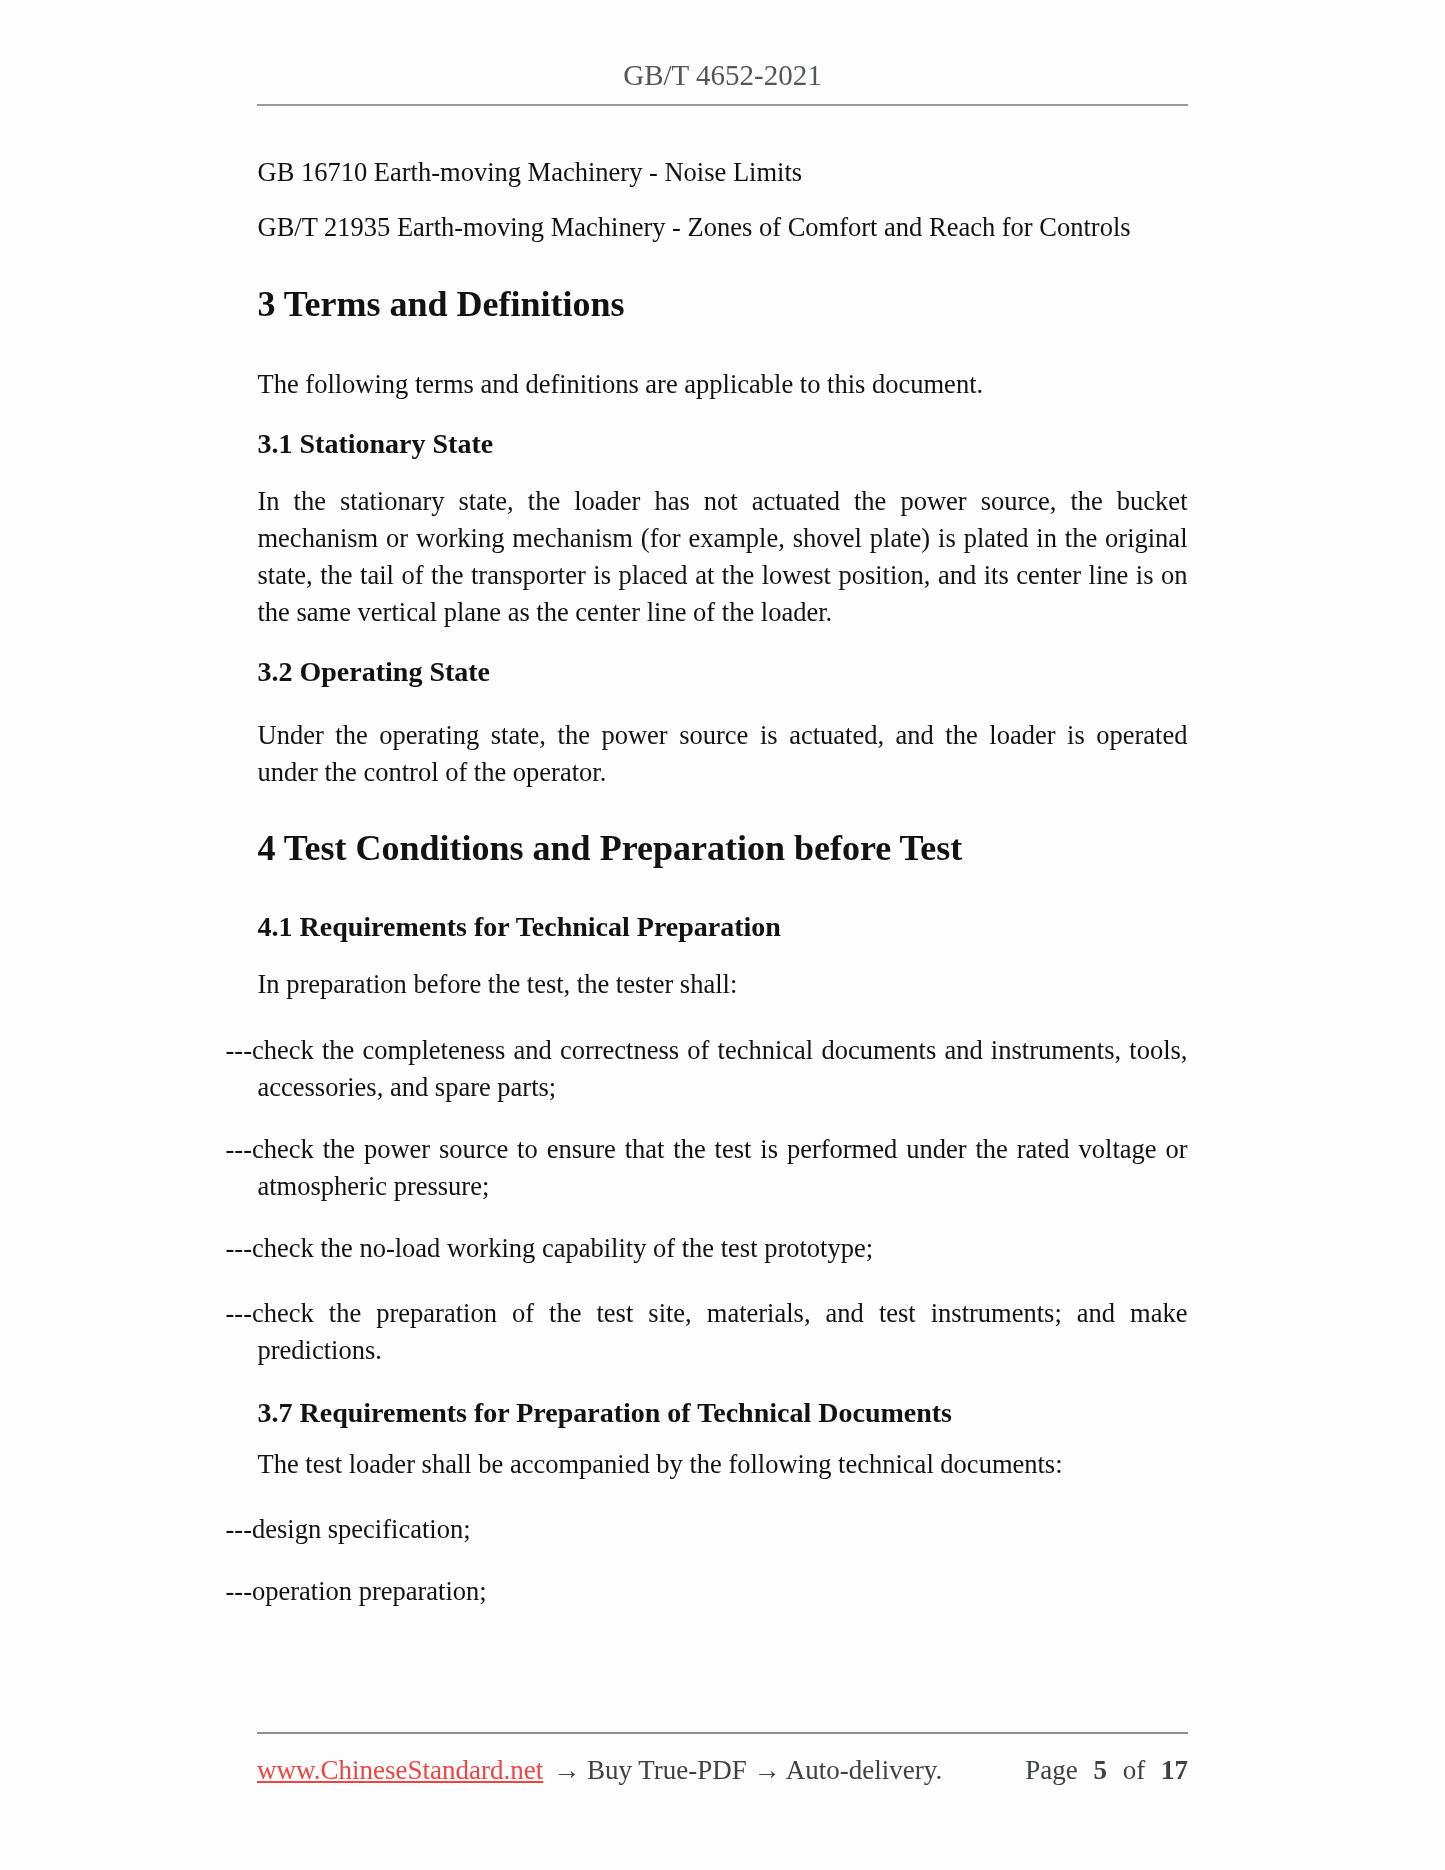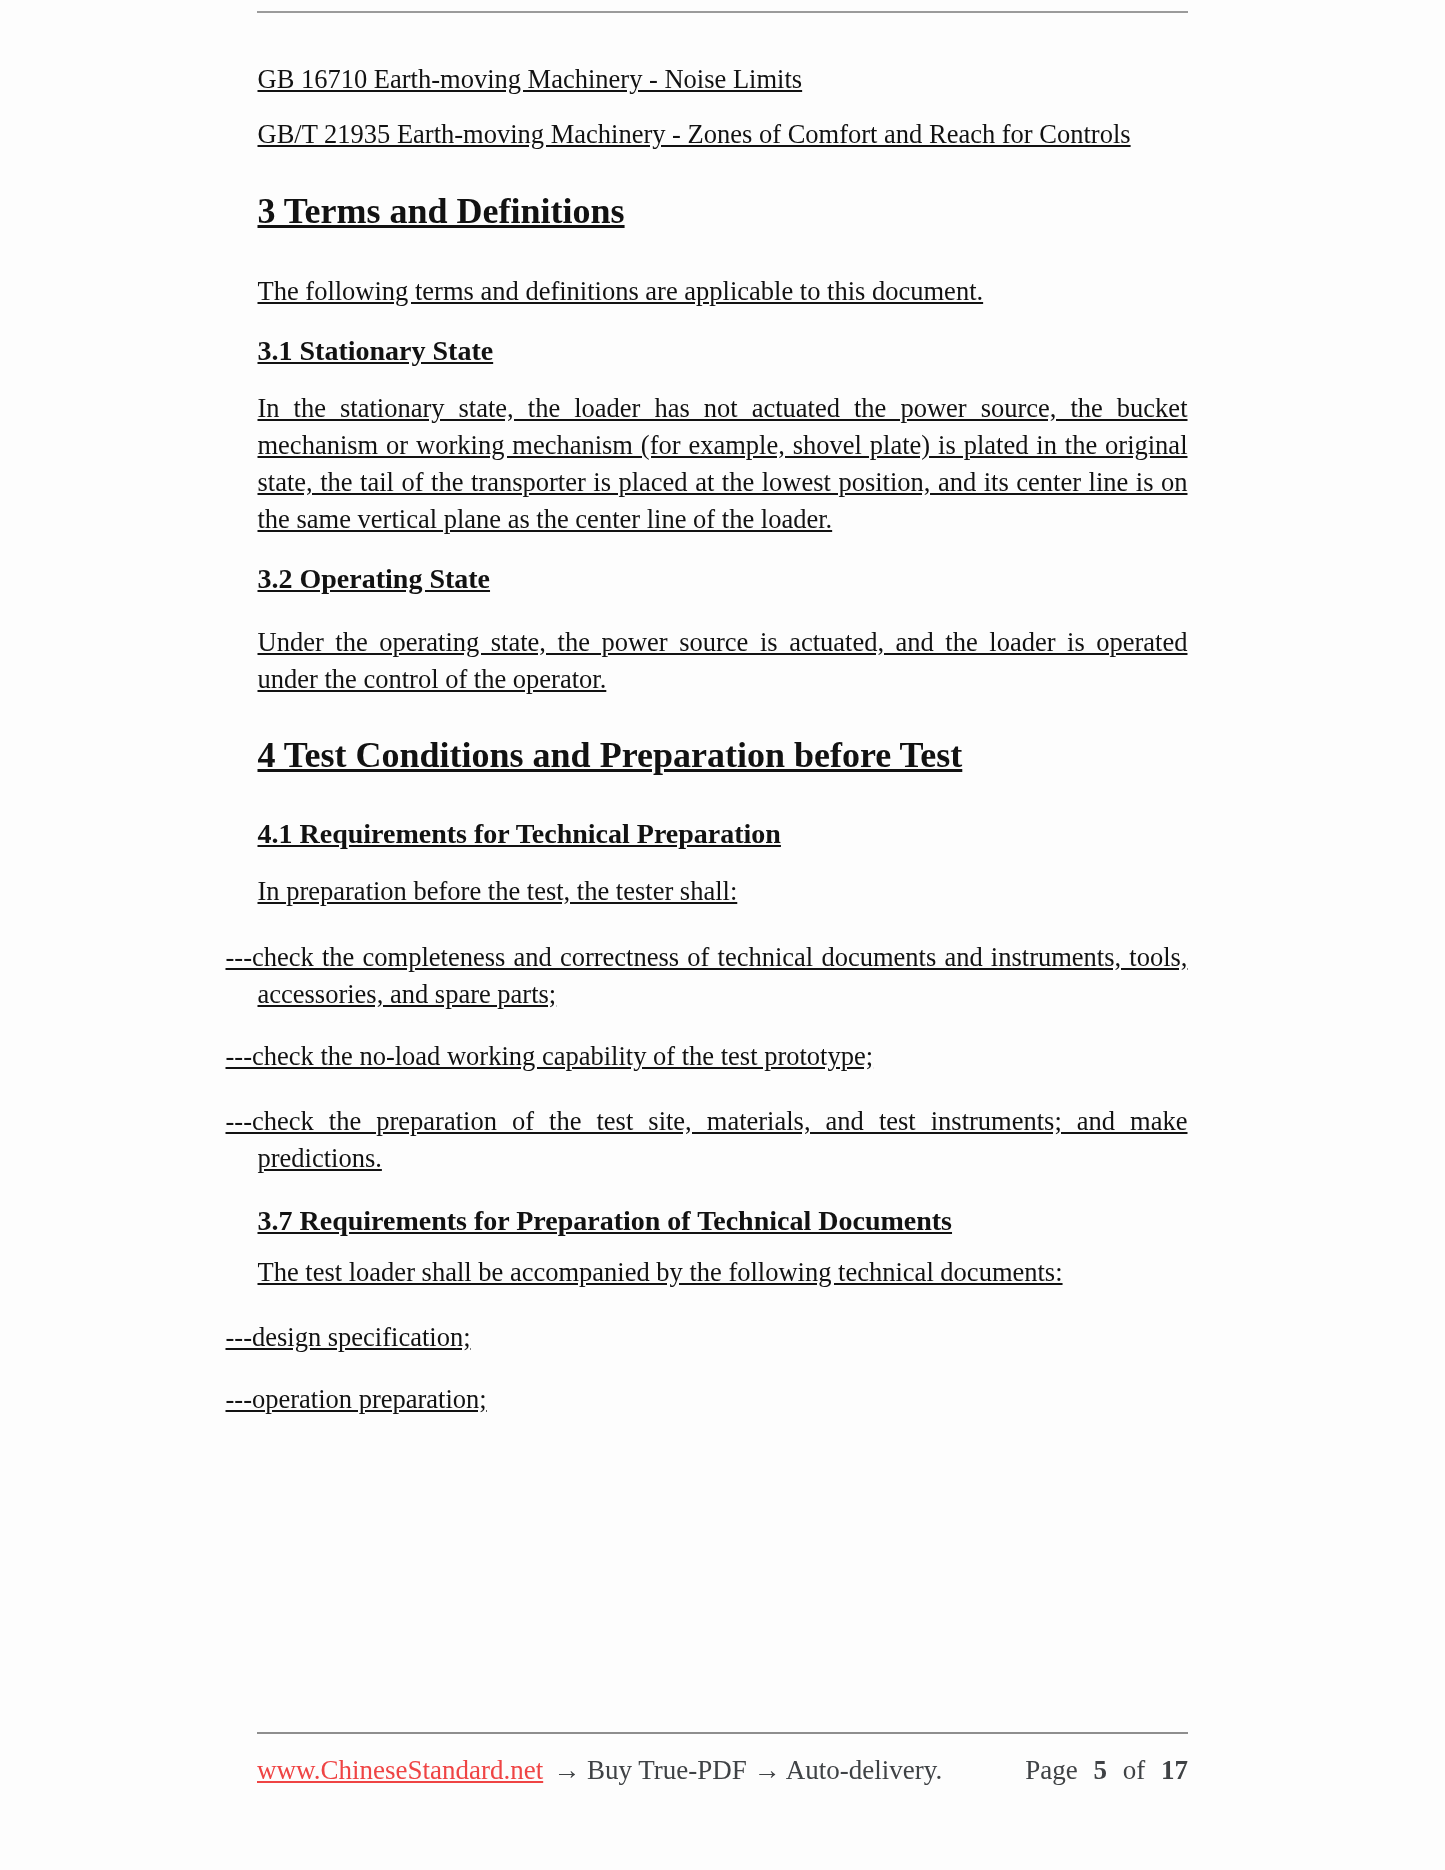--- a/index.html
+++ b/index.html
@@ -30,21 +30,20 @@
     border: none;
     border-top: 2px solid #9b9b9b;
     height: 0;
   }
   
   .content {
     width: 930px;
     margin: 16px auto;
     font-size: 26.5px;
     line-height: 37px;
-    text-decoration: underline;
   }
   .content p, .content h1, .content h2, .content div.li {
     margin: 0;
     padding: 0;
   }
   .ref-line { text-align: left; }
   .mt48 { margin-top: 48px !important; }
   .mt40 { margin-top: 40px !important; }
   .mt38 { margin-top: 38px !important; }
   .mt36 { margin-top: 36px !important; }
@@ -107,20 +106,21 @@
   }
   .page-indicator span { margin-left: 9px; }
   .page-indicator span:first-child { margin-left: 0; }
   .page-num { font-weight: bold; }
 </style>
 </head>
 <body>
 
 <div class="page">
 
+  <div class="doc-header">GB/T 4652-2021</div>
 
   <hr class="header-rule">
 
   <div class="content">
 
     <p class="ref-line mt48">GB 16710 Earth-moving Machinery - Noise Limits</p>
 
     <p class="ref-line mt18">GB/T 21935 Earth-moving Machinery - Zones of Comfort and Reach for Controls</p>
 
     <h1 class="sec-heading mt36">3 Terms and Definitions</h1>
@@ -137,20 +137,21 @@
 
     <h1 class="sec-heading mt35">4 Test Conditions and Preparation before Test</h1>
 
     <h2 class="sub-heading mt38">4.1 Requirements for Technical Preparation</h2>
 
     <p class="para mt21">In preparation before the test, the tester shall:</p>
 
     <div class="li mt29">---check the completeness and correctness of technical documents and instruments, tools, accessories, and spare parts;</div>
 
 
+    <div class="li mt25">---check the power source to ensure that the test is performed under the rated voltage or atmospheric pressure;</div>
 
     <div class="li mt25">---check the no-load working capability of the test prototype;</div>
 
     <div class="li mt28">---check the preparation of the test site, materials, and test instruments; and make predictions.</div>
 
     <h2 class="sub-heading mt25">3.7 Requirements for Preparation of Technical Documents</h2>
 
     <p class="para mt15">The test loader shall be accompanied by the following technical documents:</p>
 
     <div class="li mt28">---design specification;</div>

